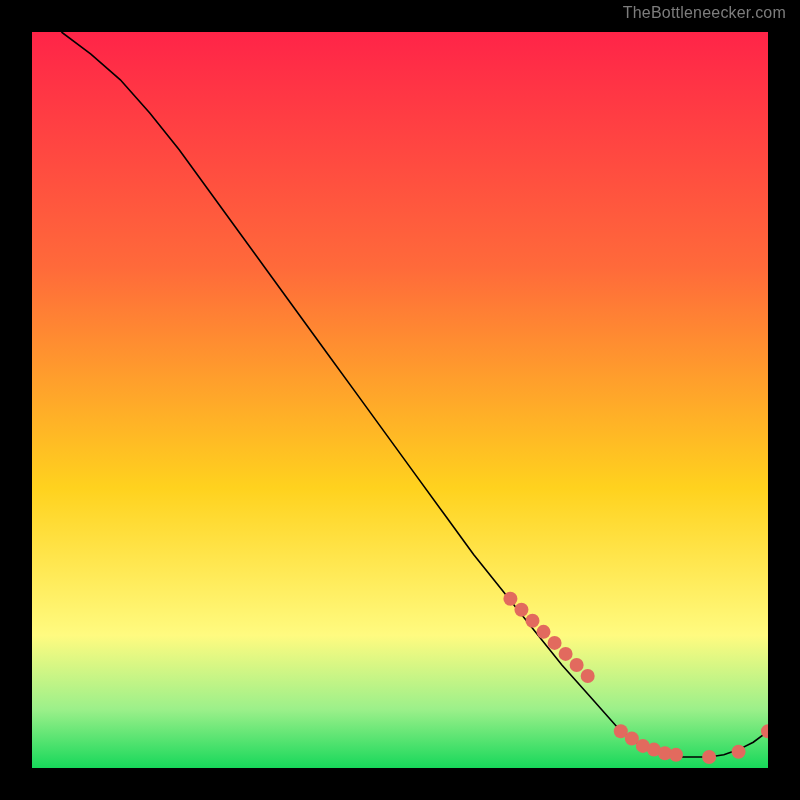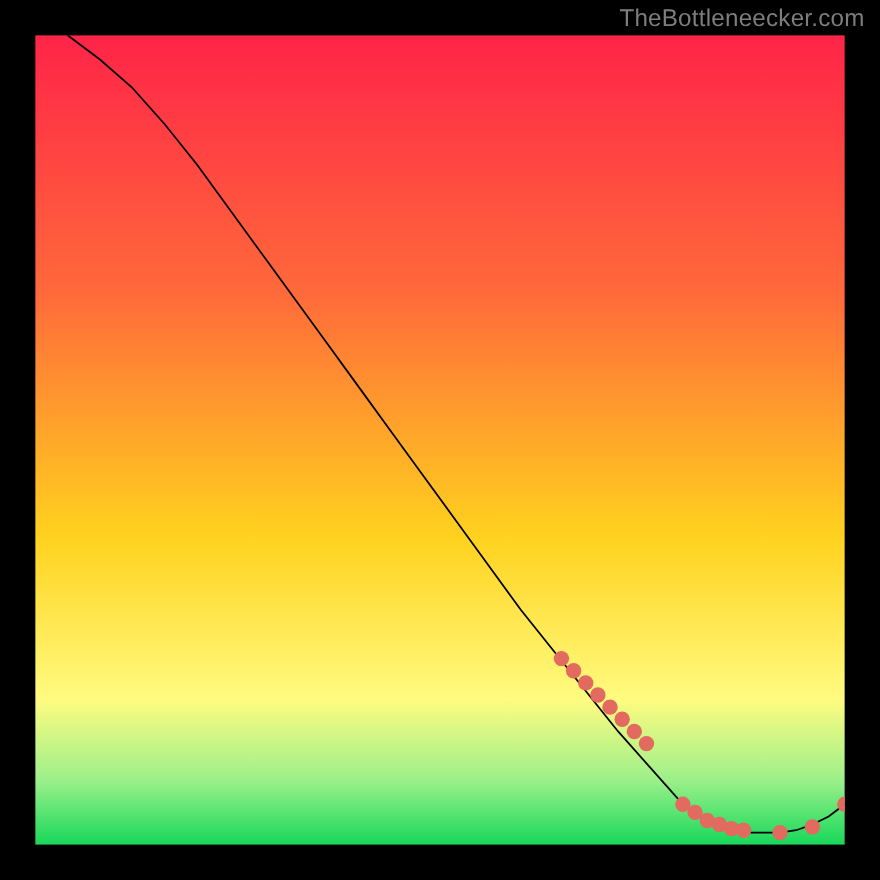--- a/index.html
+++ b/index.html
@@ -15,21 +15,21 @@
     position: relative;
     width: 800px;
     height: 800px;
     background: #000;
   }
   .watermark {
     position: absolute;
     top: 4px;
     right: 14px;
     color: #7d7d7d;
-    font-size: 22px;
+    font-size: 16px;
     font-weight: 500;
     letter-spacing: 0.2px;
     z-index: 10;
   }
   .plot {
     position: absolute;
     left: 32px;
     top: 32px;
     width: 736px;
     height: 736px;

